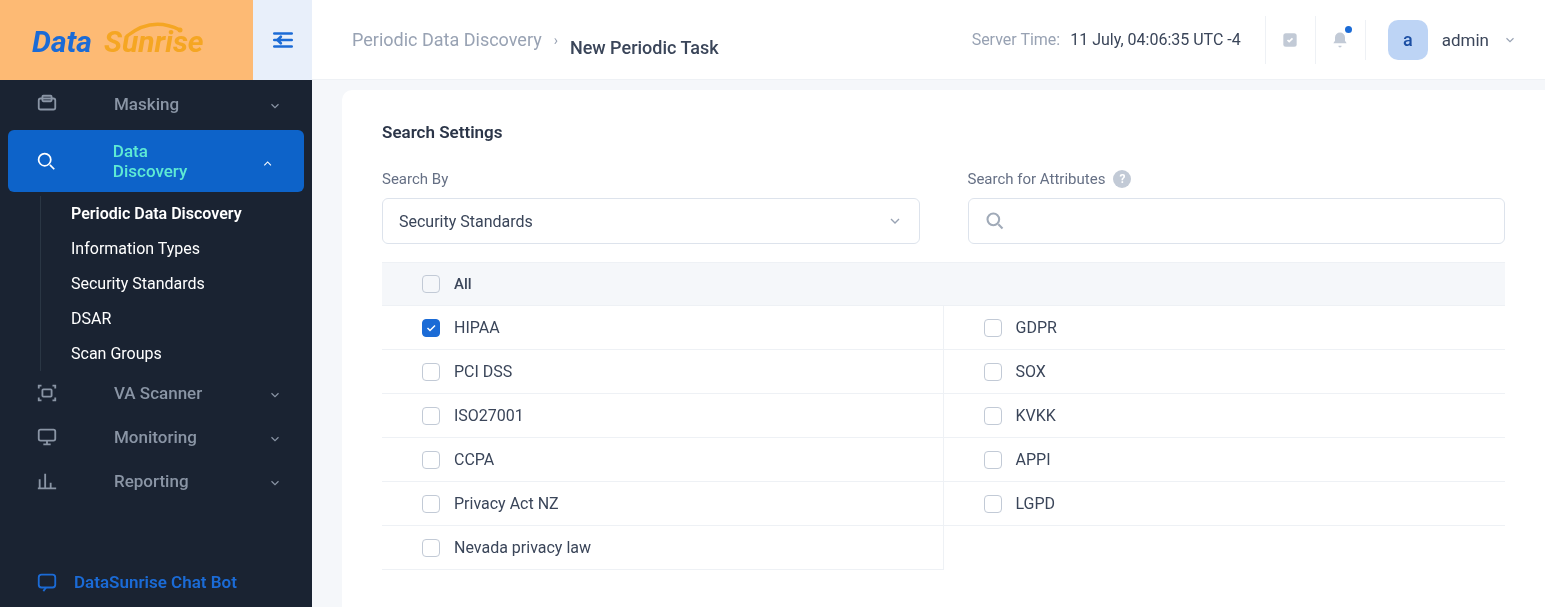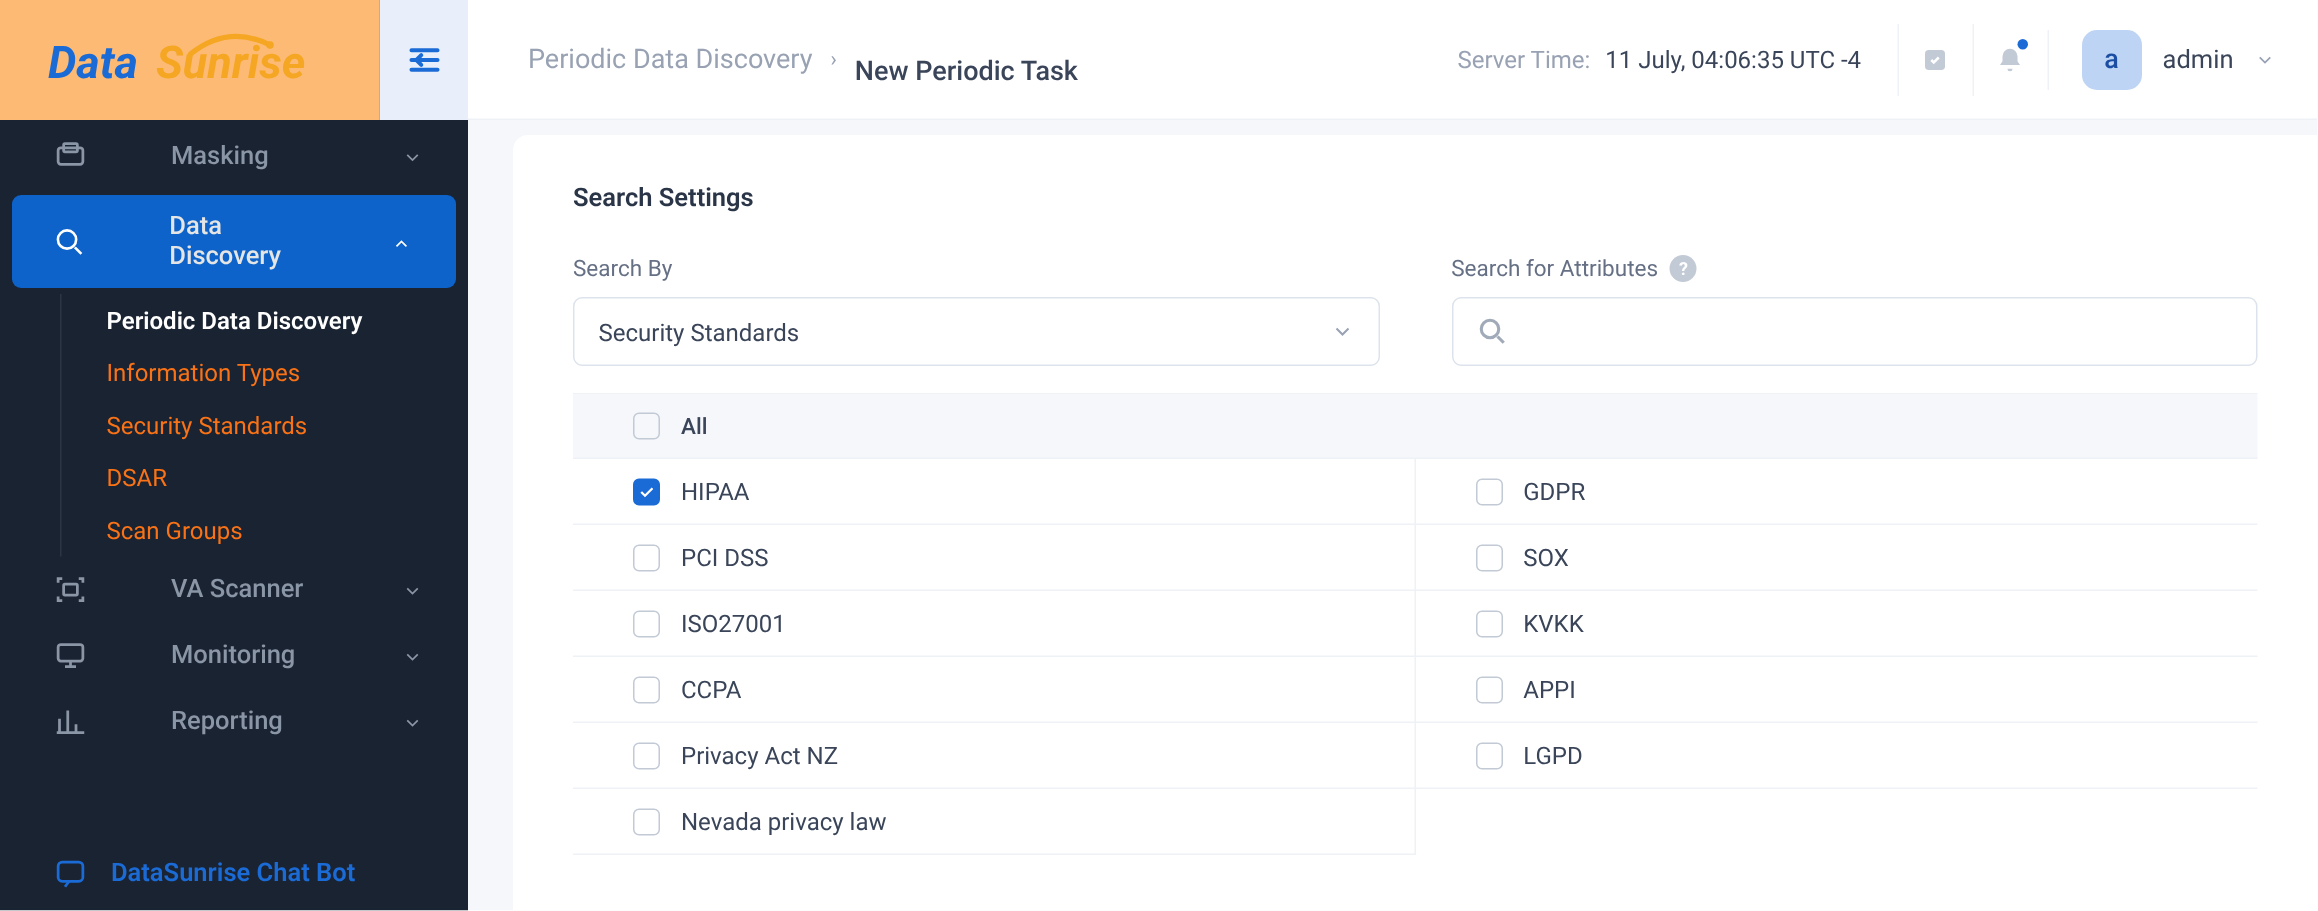--- a/index.html
+++ b/index.html
@@ -7,28 +7,28 @@
     
     .sidebar { width: 312px; background: #1a2332; display: flex; flex-direction: column; }
     .logo-bar { display: flex; align-items: center; height: 80px; }
     .logo { background: #fdba74; height: 80px; width: 286px; display: flex; align-items: center; justify-content: center; padding: 0 20px; font-style: italic; }
     .logo svg { width: 190px; }
     .collapse-btn { width: 68px; height: 80px; background: #e8effa; display: flex; align-items: center; justify-content: center; cursor: pointer; }
     .collapse-btn svg { width: 26px; height: 26px; stroke: #1b6bd6; }
     
     .nav { flex: 1; padding-top: 2px; }
     .nav-item { display: flex; align-items: center; padding: 11px 30px 11px 36px; color: #8a95a5; cursor: pointer; font-size: 17px; font-weight: 500; position: relative; gap: 40px; }
-    .nav-item.active { background: #0d63c9; color: #e5e5e5; border-radius: 6px; margin: 4px 8px; padding-left: 28px; }
+    .nav-item.active { background: #0d63c9; color: #5eead4; border-radius: 6px; margin: 4px 8px; padding-left: 28px; }
     .nav-item .icon { width: 22px; height: 22px; margin-right: 16px; display: flex; align-items: center; justify-content: center; }
     .nav-item .chevron { margin-left: auto; width: 14px; height: 14px; }
     .nav-item.active .icon svg, .nav-item.active .chevron svg { stroke: #fff; }
     .nav-item .icon svg, .nav-item .chevron svg { stroke: #8a95a5; fill: none; stroke-width: 2; }
     
     .subnav { border-left: 1px solid #2a3644; margin-left: 40px; }
-    .subnav-item { padding: 8px 20px 8px 30px; color: #f97316; cursor: pointer; font-size: 16px; }
+    .subnav-item { padding: 8px 20px 8px 30px; color: #ffffff; cursor: pointer; font-size: 16px; }
     .subnav-item.active { color: #fff; font-weight: 600; }
     
     .chatbot { display: flex; align-items: center; padding: 14px 36px; color: #1b6bd6; font-size: 17px; font-weight: 600; cursor: pointer; }
     .chatbot .icon { width: 22px; height: 22px; margin-right: 16px; }
     
     .main { flex: 1; display: flex; flex-direction: column; background: #f5f7fa; }
     .topbar { height: 80px; background: #fff; display: flex; align-items: center; padding: 0 28px 0 40px; border-bottom: 1px solid #eef1f5; }
     .breadcrumb { display: flex; align-items: center; font-size: 18px; color: #98a2b3; gap: 12px; }
     .breadcrumb .current { color: #3a4559; font-weight: 500; margin-top: 16px; }
     .breadcrumb .sep { color: #98a2b3; font-size: 14px; }

